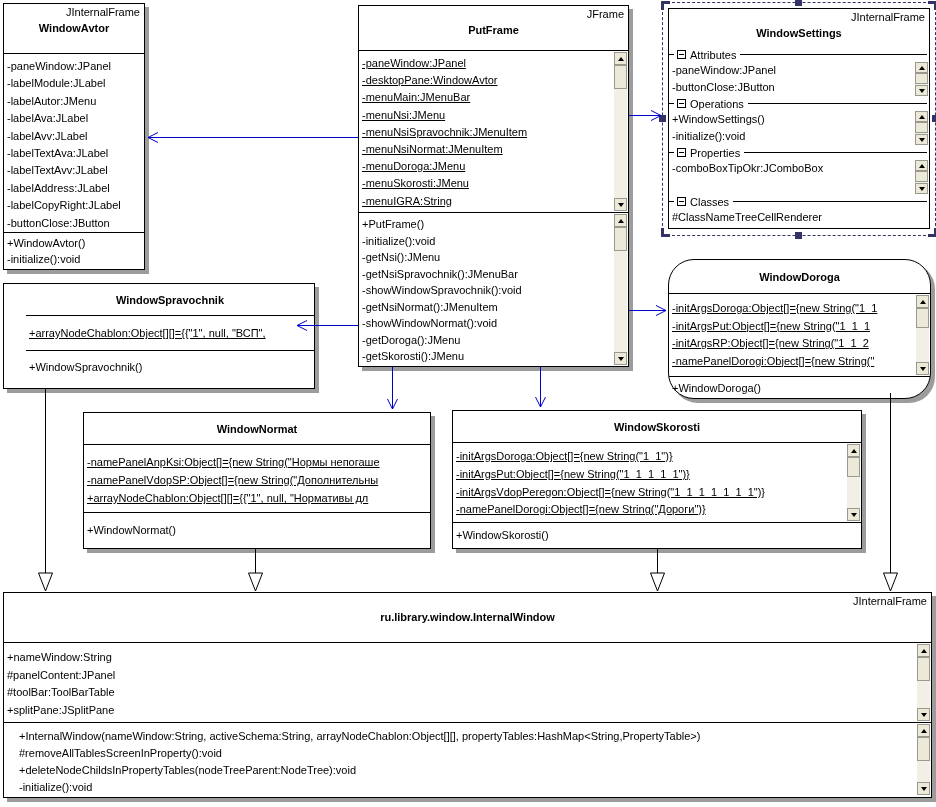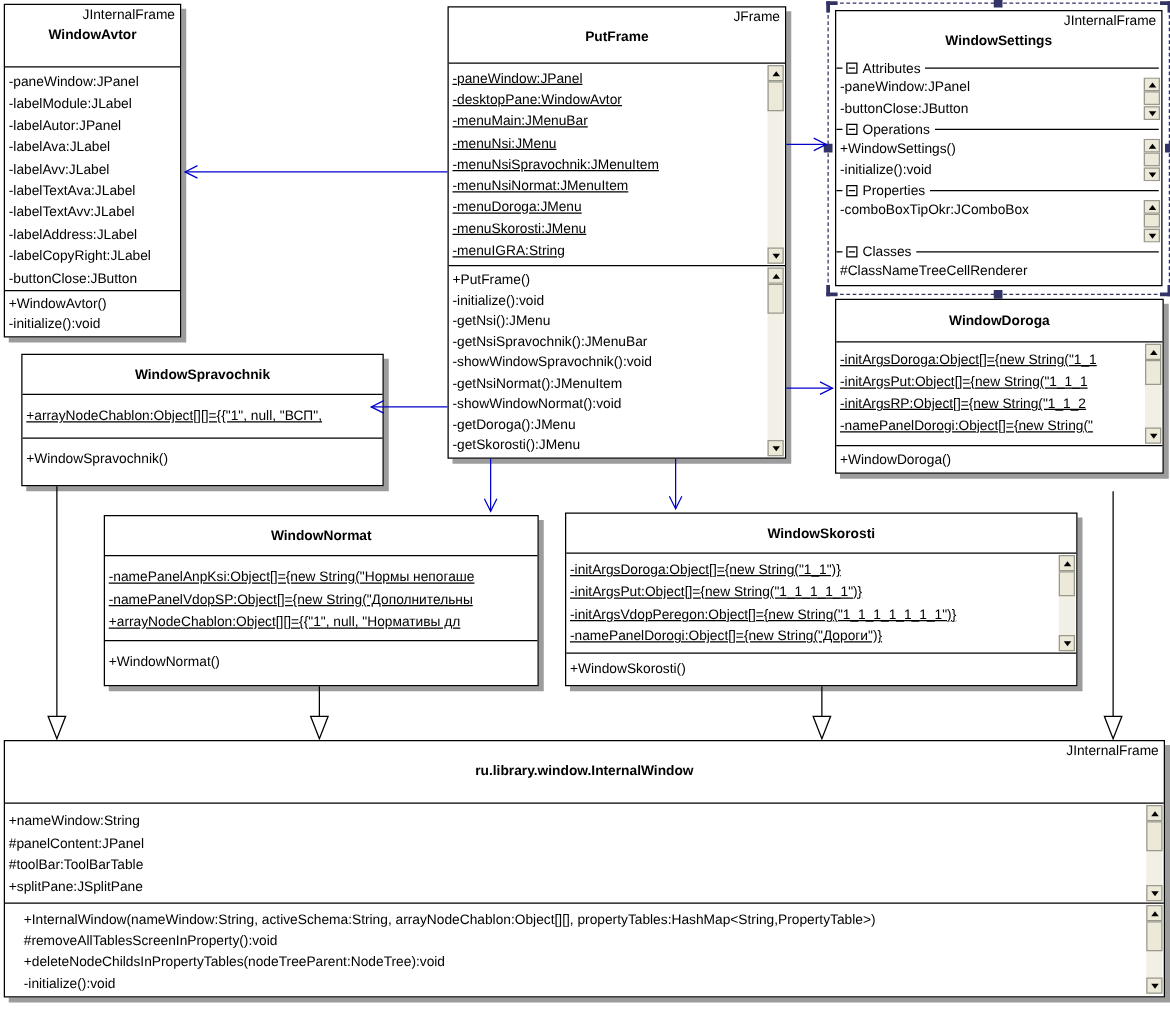--- a/index.html
+++ b/index.html
@@ -59,21 +59,21 @@
 
   <div class="cls" style="left:3px;top:3px;width:140px;height:265px;">
     <div class="titlebar" style="height:49px;">
       <div class="stereo">JInternalFrame</div>
       <div class="cname">WindowAvtor</div>
     </div>
     <div class="sec divider" style="height:178px;">
       <div class="rows" style="padding-top:4px;line-height:17.4px;">
           <div class="row">-paneWindow:JPanel</div>
           <div class="row">-labelModule:JLabel</div>
-          <div class="row">-labelAutor:JPanel</div>
+          <div class="row">-labelAutor:JMenu</div>
           <div class="row">-labelAva:JLabel</div>
           <div class="row">-labelAvv:JLabel</div>
           <div class="row">-labelTextAva:JLabel</div>
           <div class="row">-labelTextAvv:JLabel</div>
           <div class="row">-labelAddress:JLabel</div>
           <div class="row">-labelCopyRight:JLabel</div>
           <div class="row">-buttonClose:JButton</div>
         </div>
     </div>
     <div class="sec" style="height:36px;">
@@ -228,37 +228,37 @@
     <div class="corner tl"></div>
     <div class="corner tr"></div>
     <div class="corner bl"></div>
     <div class="corner br"></div>
     <div class="handle" style="left:calc(50% - 4px);top:-4px;"></div>
     <div class="handle" style="left:calc(50% - 4px);bottom:-4px;"></div>
     <div class="handle" style="top:calc(50% - 4px);left:-4px;"></div>
     <div class="handle" style="top:calc(50% - 4px);right:-4px;"></div>
   </div>
 
-  <div class="cls" style="left:17px;top:283px;width:288px;height:104px;">
+  <div class="cls" style="left:3px;top:283px;width:288px;height:104px;padding-left:22px;">
     <div class="titlebar simple" style="height:31px;">
       <div class="cname">WindowSpravochnik</div>
     </div>
     <div class="sec divider" style="height:34px;">
       <div class="rows u" style="padding-top:9px;line-height:17px;">
           <div class="row">+arrayNodeChablon:Object[][]={{"1", null, "ВСП",</div>
         </div>
     </div>
     <div class="sec" style="height:37px;">
       <div class="rows" style="padding-top:8px;line-height:17px;">
           <div class="row">+WindowSpravochnik()</div>
         </div>
     </div>
   </div>
 
-  <div class="cls" style="left:668px;top:239px;width:261px;height:138px;">
+  <div class="cls" style="left:668px;top:259px;width:261px;height:138px;border-radius:26px;">
     <div class="titlebar simple" style="height:33px;">
       <div class="cname">WindowDoroga</div>
     </div>
     <div class="sec divider" style="height:82px;">
       <div class="rows u" style="padding-top:6px;line-height:17.6px;">
           <div class="row">-initArgsDoroga:Object[]={new String("1_1</div>
           <div class="row">-initArgsPut:Object[]={new String("1_1_1</div>
           <div class="row">-initArgsRP:Object[]={new String("1_1_2</div>
           <div class="row">-namePanelDorogi:Object[]={new String("</div>
         </div>

